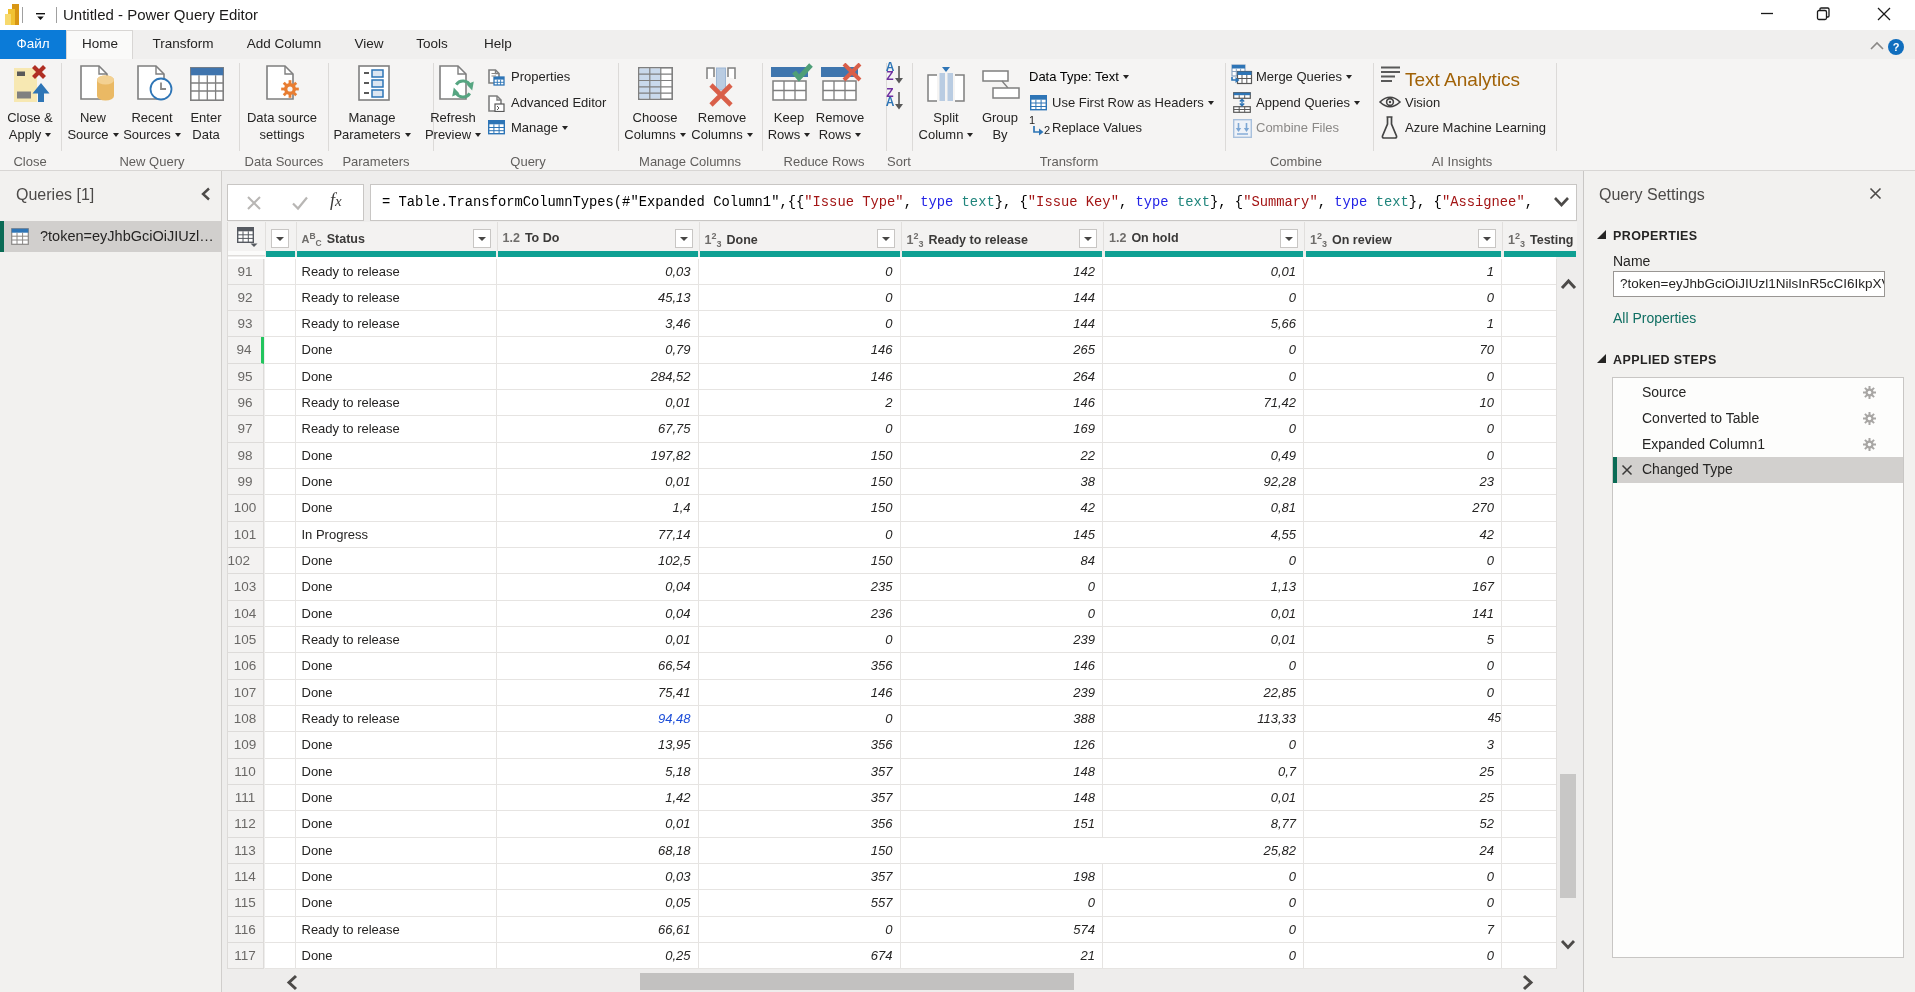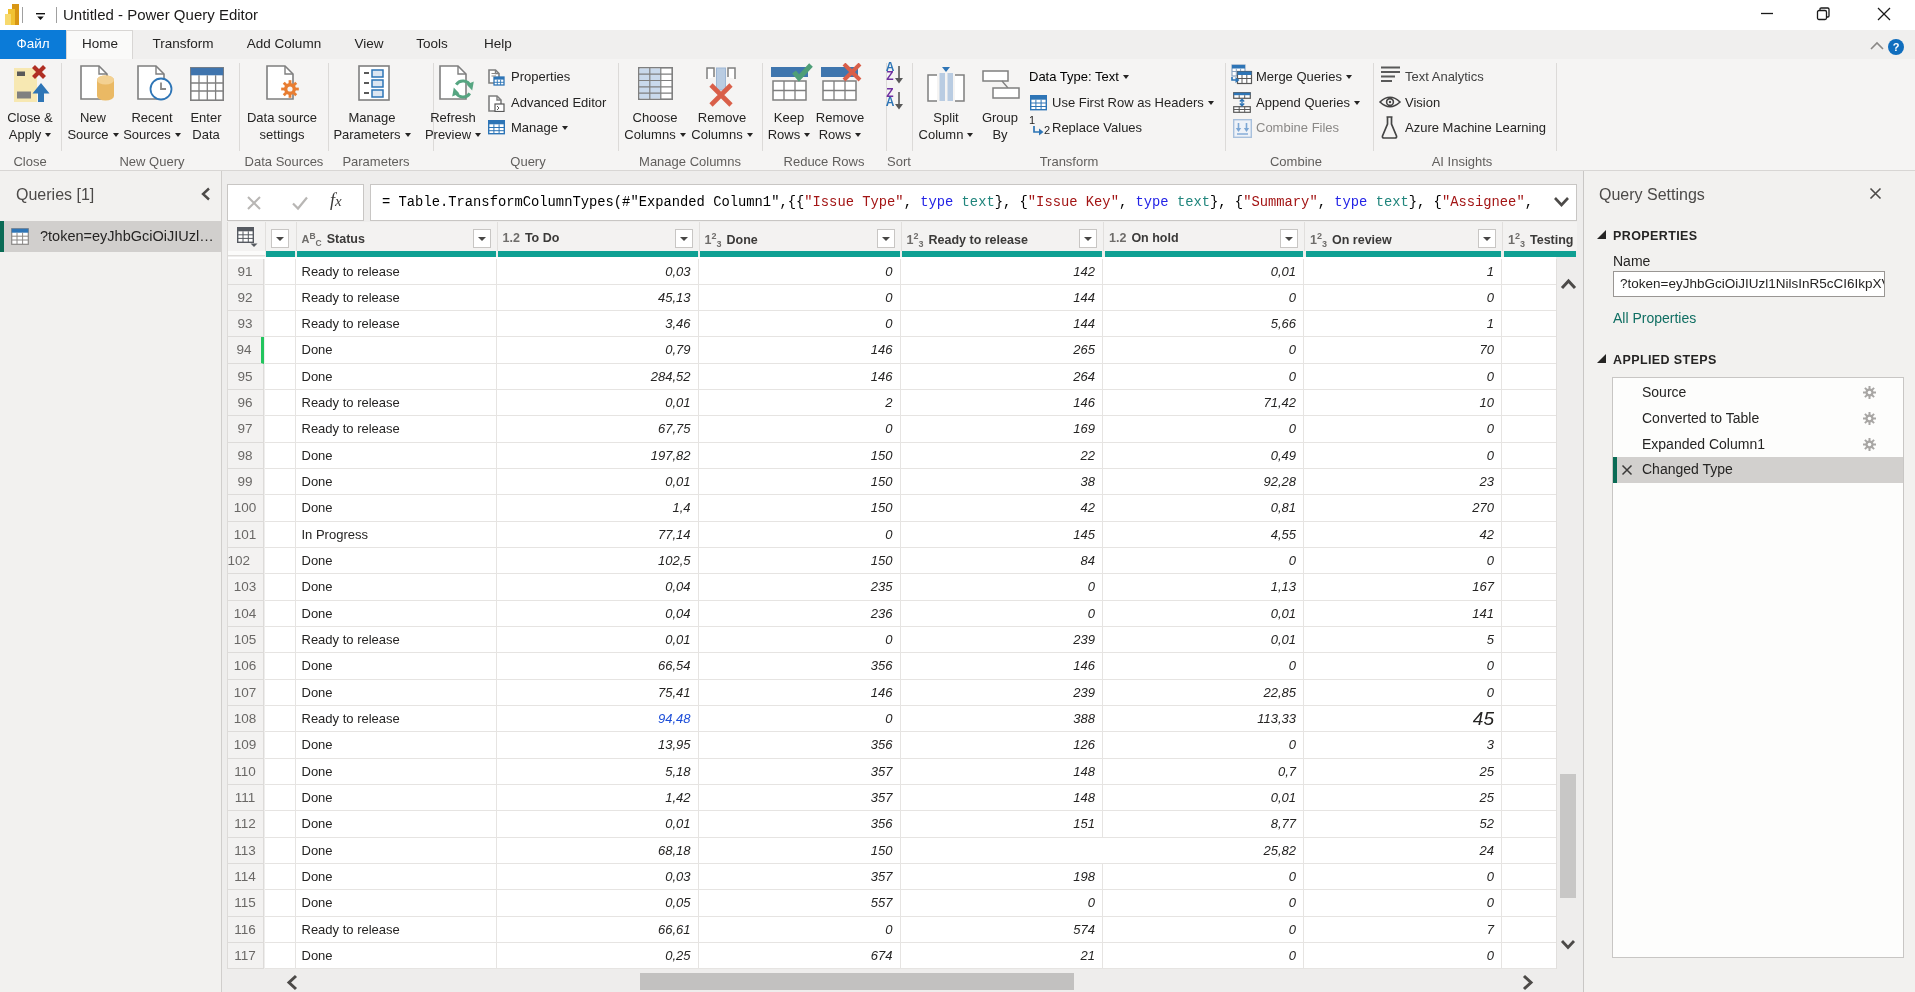--- a/index.html
+++ b/index.html
@@ -287,21 +287,21 @@
     <rect x="0.7" y="0.7" width="17.6" height="17.6" fill="#eef2f8" stroke="#a8c0dc" stroke-width="1.4"></rect>
     <path d="M5.5 4 V11 M13.5 4 V11" stroke="#7da7d4" stroke-width="1.6"></path>
     <polygon points="2.8,9 8.2,9 5.5,13 " fill="#7da7d4"></polygon>
     <polygon points="10.8,9 16.2,9 13.5,13" fill="#7da7d4"></polygon>
     <line x1="4" y1="15" x2="15" y2="15" stroke="#7da7d4" stroke-width="1.4"></line>
   </svg>
 <div class="a" style="left:1256px;top:120px;font-size:13px;color:#8a8886">Combine Files</div>
 <svg class="a" style="left:1381px;top:66px" width="19" height="18" viewBox="0 0 19 18">
     <path d="M0 1.5 H19 M0 6 H19 M0 10.5 H14 M0 15 H11" stroke="#595959" stroke-width="2.2"></path>
   </svg>
-<div class="a" style="left:1405px;top:69px;font-size:13px;color:#404040">Text Analytics</div>
+<div class="a" style="left:1405px;top:69px;font-size:19px;color:#a16207">Text Analytics</div>
 <svg class="a" style="left:1379px;top:95px" width="22" height="14" viewBox="0 0 22 14">
     <path d="M1 7 Q11 -2.5 21 7 Q11 16.5 1 7 Z" fill="none" stroke="#444" stroke-width="1.6"></path>
     <circle cx="11" cy="7" r="3.4" fill="none" stroke="#444" stroke-width="1.6"></circle>
     <circle cx="11" cy="7" r="1.2" fill="#444"></circle>
   </svg>
 <div class="a" style="left:1405px;top:95px;font-size:13px;color:#252423">Vision</div>
 <svg class="a" style="left:1381px;top:116px" width="17" height="23" viewBox="0 0 17 23">
     <path d="M5.5 1 H11.5 M6.5 1 L6.5 8 L1.5 20 Q1 22 3 22 L14 22 Q16 22 15.5 20 L10.5 8 L10.5 1" fill="none" stroke="#444" stroke-width="1.7"></path>
   </svg>
 <div class="a" style="left:1405px;top:120px;font-size:13px;color:#252423">Azure Machine Learning</div>
@@ -537,21 +537,21 @@
 <div class="a" style="left:1103.0px;top:679.78px;width:201.0px;height:26.33px;background:#fff;border-right:1px solid #e6e4e2;border-bottom:1px solid #e6e4e2;box-sizing:border-box;font-size:13px;color:#252423;line-height:25.33px;text-align:right;padding-right:7px"><span class="num">22,85</span></div>
 <div class="a" style="left:1304.0px;top:679.78px;width:198.0px;height:26.33px;background:#fff;border-right:1px solid #e6e4e2;border-bottom:1px solid #e6e4e2;box-sizing:border-box;font-size:13px;color:#252423;line-height:25.33px;text-align:right;padding-right:7px"><span class="num">0</span></div>
 <div class="a" style="left:1502px;top:679.78px;width:54px;height:26.33px;background:#fff;border-bottom:1px solid #e6e4e2;box-sizing:border-box"></div>
 <div class="a" style="left:227.5px;top:706.11px;width:36px;height:26.33px;background:#f3f2f1;border-right:1px solid #dddbd9;border-bottom:1px solid #dddbd9;box-sizing:border-box;font-size:13.5px;color:#6a6866;line-height:25.33px;text-align:center">108</div>
 <div class="a" style="left:264.5px;top:706.11px;width:31px;height:26.33px;background:#fff;border-right:1px solid #e6e4e2;border-bottom:1px solid #e6e4e2;box-sizing:border-box"></div>
 <div class="a" style="left:295.5px;top:706.11px;width:201px;height:26.33px;background:#fff;border-right:1px solid #e6e4e2;border-bottom:1px solid #e6e4e2;box-sizing:border-box;font-size:13px;color:#252423;line-height:25.33px;padding-left:6px">Ready to release</div>
 <div class="a" style="left:496.5px;top:706.11px;width:202.0px;height:26.33px;background:#fff;border-right:1px solid #e6e4e2;border-bottom:1px solid #e6e4e2;box-sizing:border-box;font-size:13px;color:#1d4ed8;line-height:25.33px;text-align:right;padding-right:7px"><span class="num">94,48</span></div>
 <div class="a" style="left:698.5px;top:706.11px;width:202.0px;height:26.33px;background:#fff;border-right:1px solid #e6e4e2;border-bottom:1px solid #e6e4e2;box-sizing:border-box;font-size:13px;color:#252423;line-height:25.33px;text-align:right;padding-right:7px"><span class="num">0</span></div>
 <div class="a" style="left:900.5px;top:706.11px;width:202.5px;height:26.33px;background:#fff;border-right:1px solid #e6e4e2;border-bottom:1px solid #e6e4e2;box-sizing:border-box;font-size:13px;color:#252423;line-height:25.33px;text-align:right;padding-right:7px"><span class="num">388</span></div>
 <div class="a" style="left:1103.0px;top:706.11px;width:201.0px;height:26.33px;background:#fff;border-right:1px solid #e6e4e2;border-bottom:1px solid #e6e4e2;box-sizing:border-box;font-size:13px;color:#252423;line-height:25.33px;text-align:right;padding-right:7px"><span class="num">113,33</span></div>
-<div class="a" style="left:1304.0px;top:706.11px;width:198.0px;height:26.33px;background:#fff;border-right:1px solid #e6e4e2;border-bottom:1px solid #e6e4e2;box-sizing:border-box;font-size:19px;color:#252423;line-height:25.33px;text-align:right;padding-right:7px"><span class="num">45</span></div>
+<div class="a" style="left:1304.0px;top:706.11px;width:198.0px;height:26.33px;background:#fff;border-right:1px solid #e6e4e2;border-bottom:1px solid #e6e4e2;box-sizing:border-box;font-size:12px;color:#252423;line-height:25.33px;text-align:right;"><span class="num">45</span></div>
 <div class="a" style="left:1502px;top:706.11px;width:54px;height:26.33px;background:#fff;border-bottom:1px solid #e6e4e2;box-sizing:border-box"></div>
 <div class="a" style="left:227.5px;top:732.44px;width:36px;height:26.33px;background:#f3f2f1;border-right:1px solid #dddbd9;border-bottom:1px solid #dddbd9;box-sizing:border-box;font-size:13.5px;color:#6a6866;line-height:25.33px;text-align:center">109</div>
 <div class="a" style="left:264.5px;top:732.44px;width:31px;height:26.33px;background:#fff;border-right:1px solid #e6e4e2;border-bottom:1px solid #e6e4e2;box-sizing:border-box"></div>
 <div class="a" style="left:295.5px;top:732.44px;width:201px;height:26.33px;background:#fff;border-right:1px solid #e6e4e2;border-bottom:1px solid #e6e4e2;box-sizing:border-box;font-size:13px;color:#252423;line-height:25.33px;padding-left:6px">Done</div>
 <div class="a" style="left:496.5px;top:732.44px;width:202.0px;height:26.33px;background:#fff;border-right:1px solid #e6e4e2;border-bottom:1px solid #e6e4e2;box-sizing:border-box;font-size:13px;color:#252423;line-height:25.33px;text-align:right;padding-right:7px"><span class="num">13,95</span></div>
 <div class="a" style="left:698.5px;top:732.44px;width:202.0px;height:26.33px;background:#fff;border-right:1px solid #e6e4e2;border-bottom:1px solid #e6e4e2;box-sizing:border-box;font-size:13px;color:#252423;line-height:25.33px;text-align:right;padding-right:7px"><span class="num">356</span></div>
 <div class="a" style="left:900.5px;top:732.44px;width:202.5px;height:26.33px;background:#fff;border-right:1px solid #e6e4e2;border-bottom:1px solid #e6e4e2;box-sizing:border-box;font-size:13px;color:#252423;line-height:25.33px;text-align:right;padding-right:7px"><span class="num">126</span></div>
 <div class="a" style="left:1103.0px;top:732.44px;width:201.0px;height:26.33px;background:#fff;border-right:1px solid #e6e4e2;border-bottom:1px solid #e6e4e2;box-sizing:border-box;font-size:13px;color:#252423;line-height:25.33px;text-align:right;padding-right:7px"><span class="num">0</span></div>
 <div class="a" style="left:1304.0px;top:732.44px;width:198.0px;height:26.33px;background:#fff;border-right:1px solid #e6e4e2;border-bottom:1px solid #e6e4e2;box-sizing:border-box;font-size:13px;color:#252423;line-height:25.33px;text-align:right;padding-right:7px"><span class="num">3</span></div>
 <div class="a" style="left:1502px;top:732.44px;width:54px;height:26.33px;background:#fff;border-bottom:1px solid #e6e4e2;box-sizing:border-box"></div>

